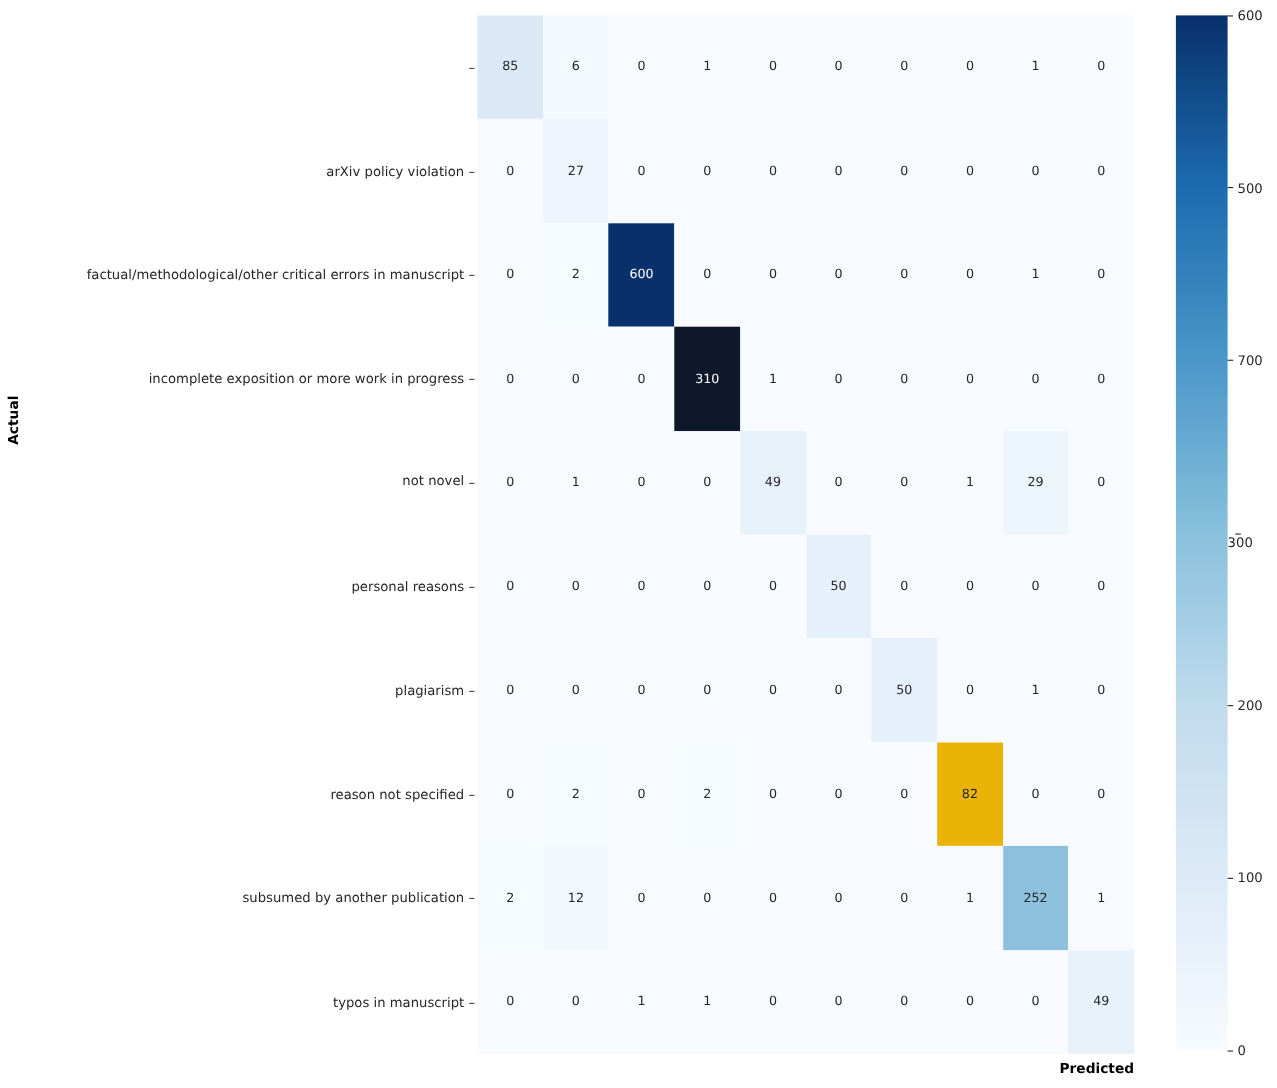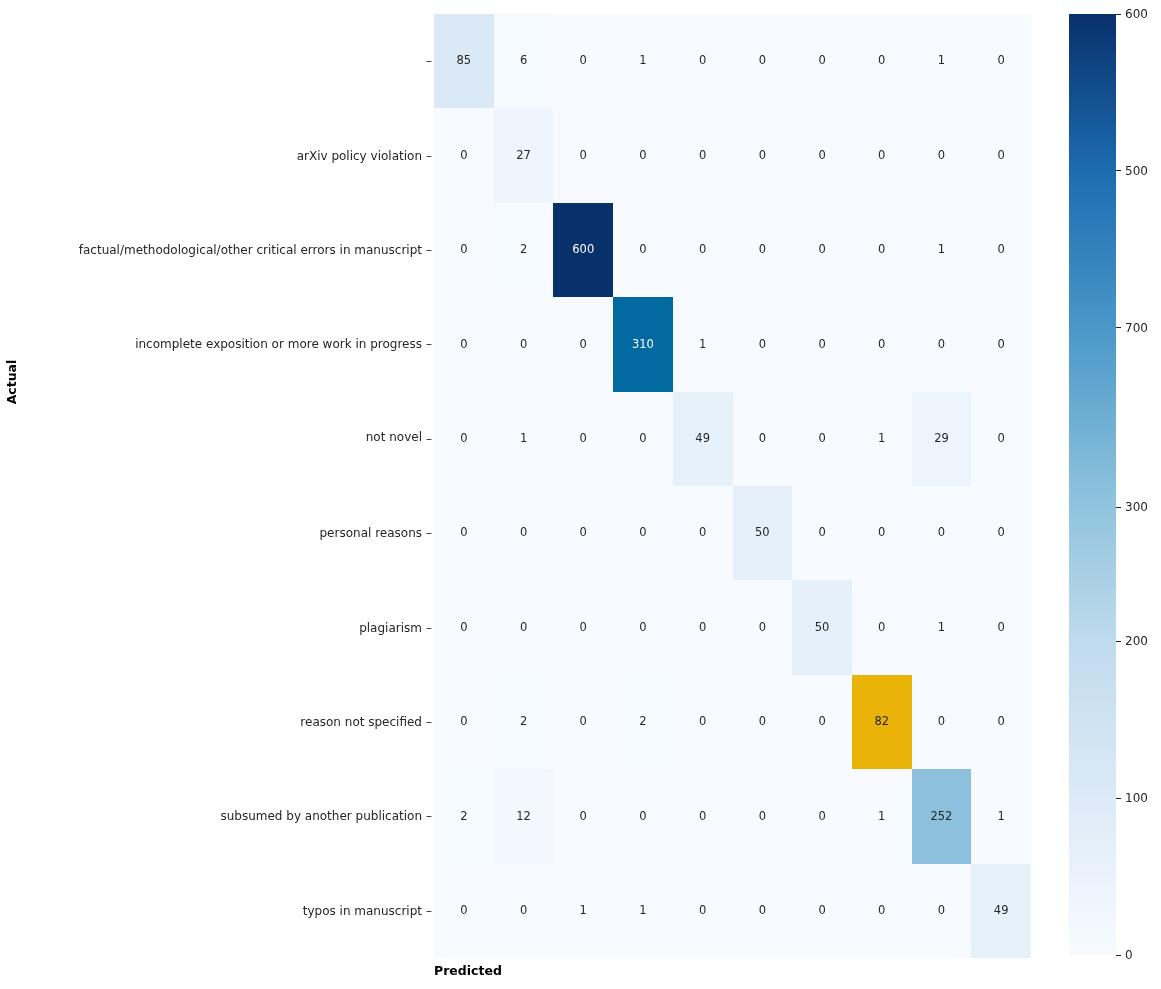--- a/index.html
+++ b/index.html
@@ -38,21 +38,21 @@
     line-height: 22px;
     white-space: nowrap;
   }
 
   
   .xlabel {
     position: absolute;
     left: 434px;
     top: 963px;
     width: 597px;
-    text-align: left;
+    text-align: right;
     font-size: 12.5px;
     font-weight: bold;
     color: #000000;
   }
 
   
   #heatmap {
     position: absolute;
     left: 434px;
     top: 14px;
@@ -266,21 +266,21 @@
       </div>
       <div class="cell" style="background: rgb(247, 251, 255);">
         <span>0</span>
       </div>
       <div class="cell" style="background: rgb(247, 251, 255);">
         <span>0</span>
       </div>
       <div class="cell" style="background: rgb(247, 251, 255);">
         <span>0</span>
       </div>
-      <div class="cell dark" style="background: #0369a1; text-align: center;">
+      <div class="cell dark" style="background: #0f172a; text-align: center;">
         <span>310</span>
       </div>
       <div class="cell" style="background: rgb(247, 251, 255);">
         <span>1</span>
       </div>
       <div class="cell" style="background: rgb(247, 251, 255);">
         <span>0</span>
       </div>
       <div class="cell" style="background: rgb(247, 251, 255);">
         <span>0</span>
@@ -485,21 +485,21 @@
         <span>0</span>
       </div>
       <div class="cbtick" style="top: 784.167px;">
         <span class="dash"></span>
         <span>100</span>
       </div>
       <div class="cbtick" style="top: 627.333px;">
         <span class="dash"></span>
         <span>200</span>
       </div>
-      <div class="cbtick" style="top: 493px;">
+      <div class="cbtick" style="top: 479px; flex-direction: column;">
         <span class="dash"></span>
         <span>300</span>
       </div>
       <div class="cbtick" style="top: 313.667px;">
         <span class="dash"></span>
         <span>700</span>
       </div>
       <div class="cbtick" style="top: 156.833px;">
         <span class="dash"></span>
         <span>500</span>

